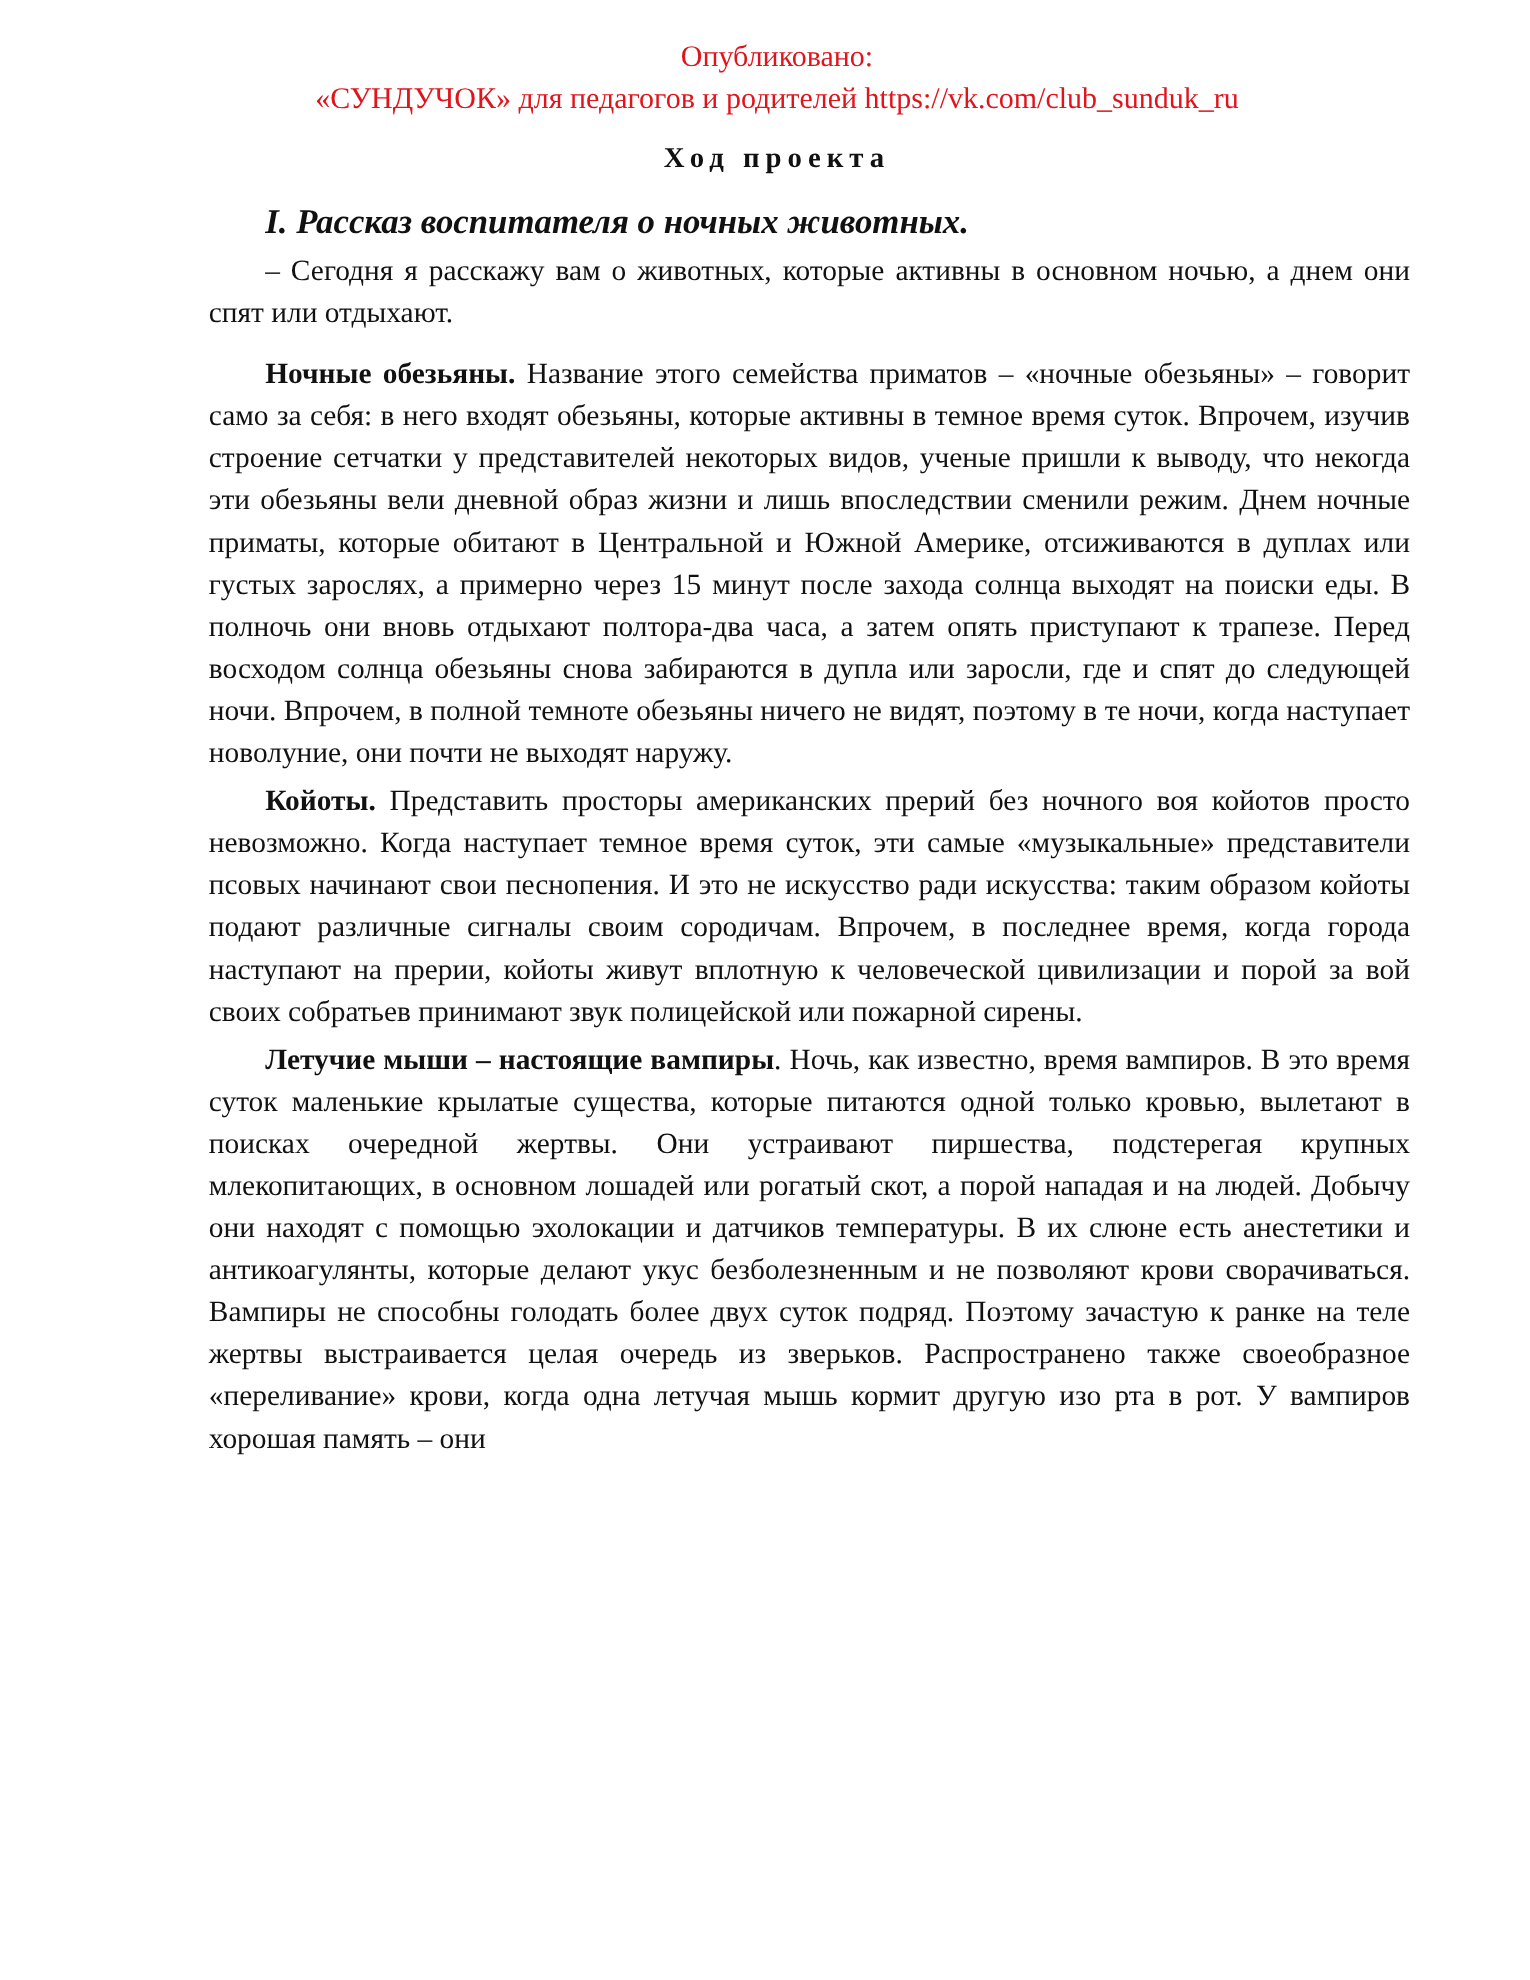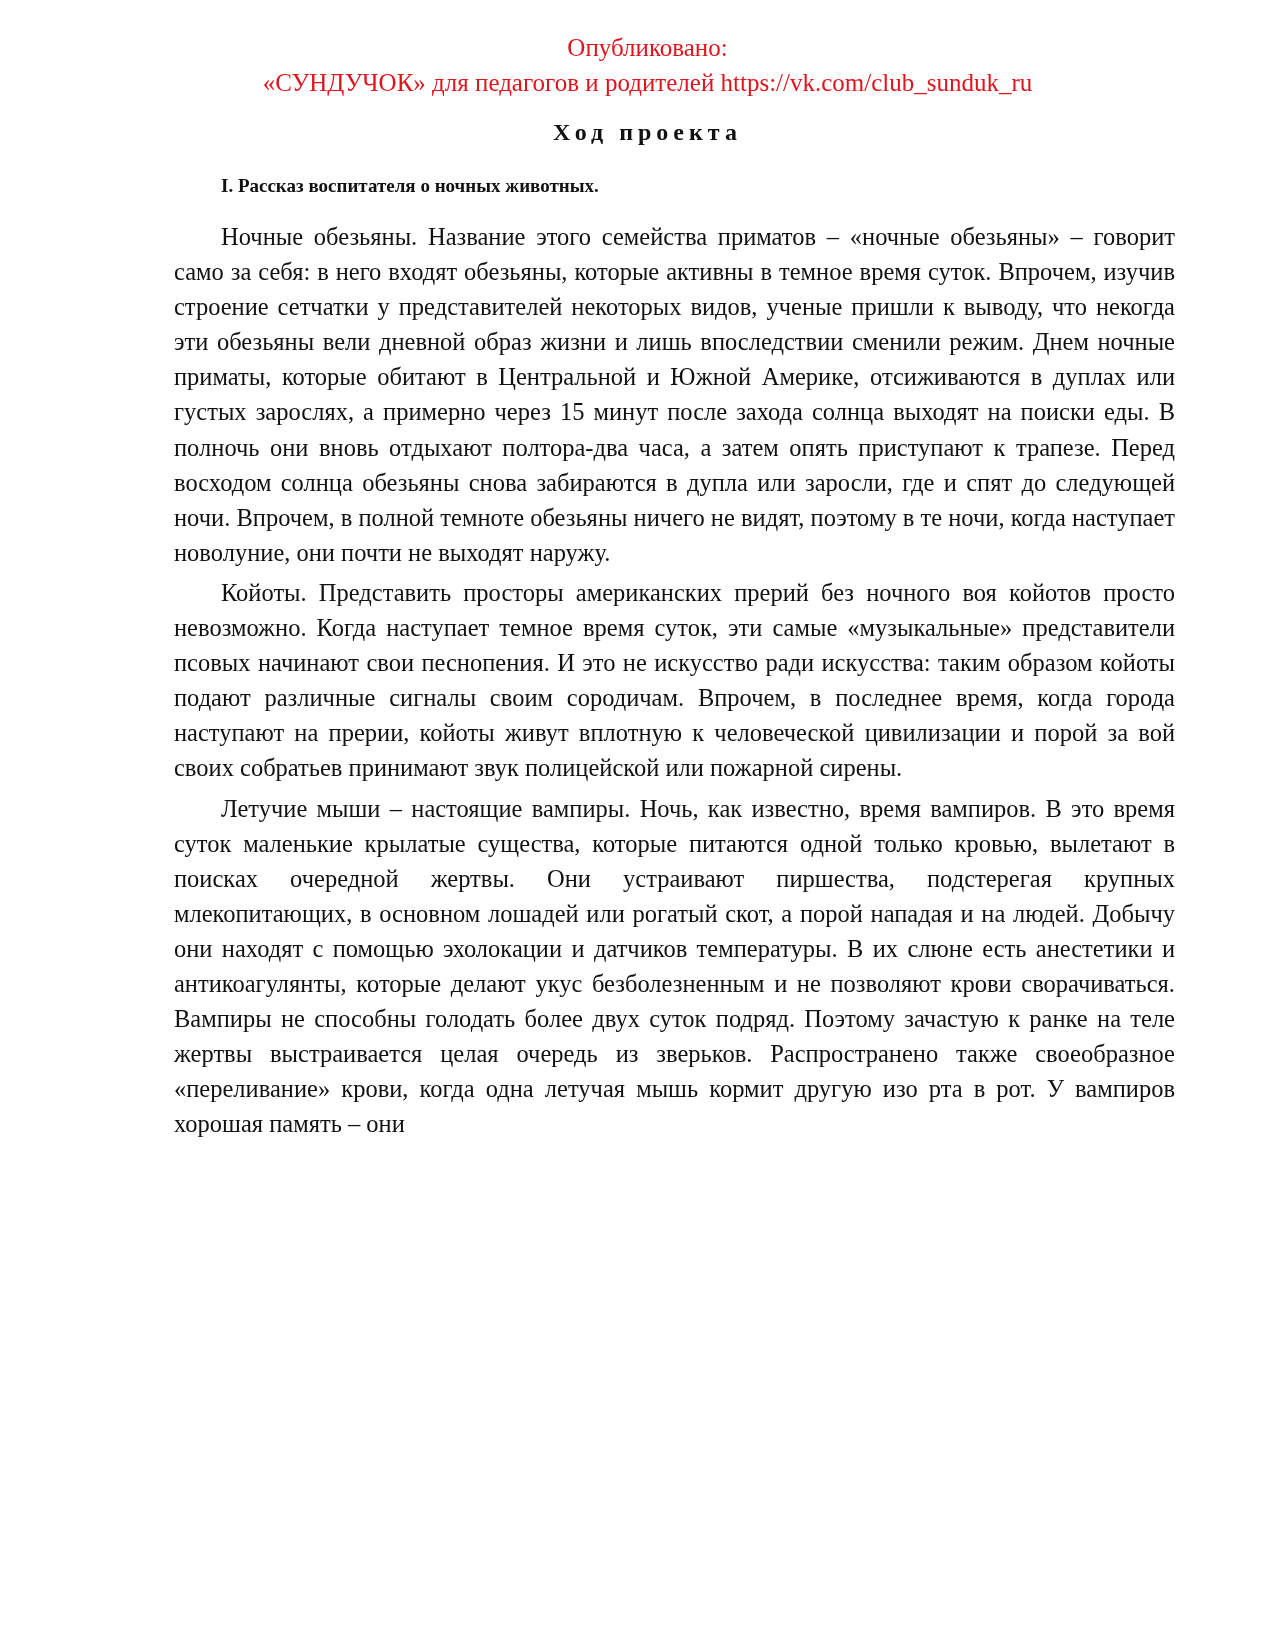--- a/index.html
+++ b/index.html
@@ -51,46 +51,48 @@
       font-size: 24.5px;
       line-height: 35.1px;
     }
     .content p {
       margin: 0;
       text-align: justify;
       text-indent: 47px;
     }
     .content h2 {
       margin: 0 0 5px 0;
-      font-size: 19px;
+      font-size: 29px;
       line-height: 35px;
       font-weight: bold;
       text-indent: 47px;
+      font-style: italic;
     }
     .gap-sm { margin-top: 5px !important; }
     .gap-lg { margin-top: 16px !important; }
-    .lead { font-weight: normal; }
+    .lead { font-weight: bold; }
     .italic { font-style: italic; }
   </style>
 </head>
 <body>
 
 <div class="page">
 
   <div class="published">
     <div>Опубликовано:</div>
     <div>«СУНДУЧОК» для педагогов и родителей https://vk.com/club_sunduk_ru</div>
   </div>
 
   <div class="doc-title">Ход проекта</div>
 
   <div class="content">
     <h2>I. Рассказ воспитателя о ночных животных.</h2>
 
 
+    <p><span>– Сегодня я расскажу вам о животных, которые активны в основном ночью, а днем они спят или отдыхают.</span></p>
 
     <p class="gap-lg"><span class="lead">Ночные обезьяны.</span><span> Название этого семейства приматов – «ночные обезьяны» – говорит само за себя: в него входят обезьяны, которые активны в темное время суток. Впрочем, изучив строение сетчатки у представителей некоторых видов, ученые пришли к выводу, что некогда эти обезьяны вели дневной образ жизни и лишь впоследствии сменили режим. Днем ночные приматы, которые обитают в Центральной и Южной Америке, отсиживаются в дуплах или густых зарослях, а примерно через 15 минут после захода солнца выходят на поиски еды. В полночь они вновь отдыхают полтора-два часа, а затем опять приступают к трапезе. Перед восходом солнца обезьяны снова забираются в дупла или заросли, где и спят до следующей ночи. Впрочем, в полной темноте обезьяны ничего не видят, поэтому в те ночи, когда наступает новолуние, они почти не выходят наружу.</span></p>
 
     <p class="gap-sm"><span class="lead">Койоты.</span><span> Представить просторы американских прерий без ночного воя койотов просто невозможно. Когда наступает темное время суток, эти самые «музыкальные» представители псовых начинают свои песнопения. И это не искусство ради искусства: таким образом койоты подают различные сигналы своим сородичам. Впрочем, в последнее время, когда города наступают на прерии, койоты живут вплотную к человеческой цивилизации и порой за вой своих собратьев принимают звук полицейской или пожарной сирены.</span></p>
 
     <p class="gap-sm"><span class="lead">Летучие мыши – настоящие вампиры</span><span>. Ночь, как известно, время вампиров. В это время суток маленькие крылатые существа, которые питаются одной только кровью, вылетают в поисках очередной жертвы. Они устраивают пиршества, подстерегая крупных млекопитающих, в основном лошадей или рогатый скот, а порой нападая и на людей. Добычу они находят с помощью эхолокации и датчиков температуры. В их слюне есть анестетики и антикоагулянты, которые делают укус безболезненным и не позволяют крови сворачиваться. Вампиры не способны голодать более двух суток подряд. Поэтому зачастую к ранке на теле жертвы выстраивается целая очередь из зверьков. Распространено также своеобразное «переливание» крови, когда одна летучая мышь кормит другую изо рта в рот. У вампиров хорошая память – они</span></p>
   </div>
 
 </div>
 

